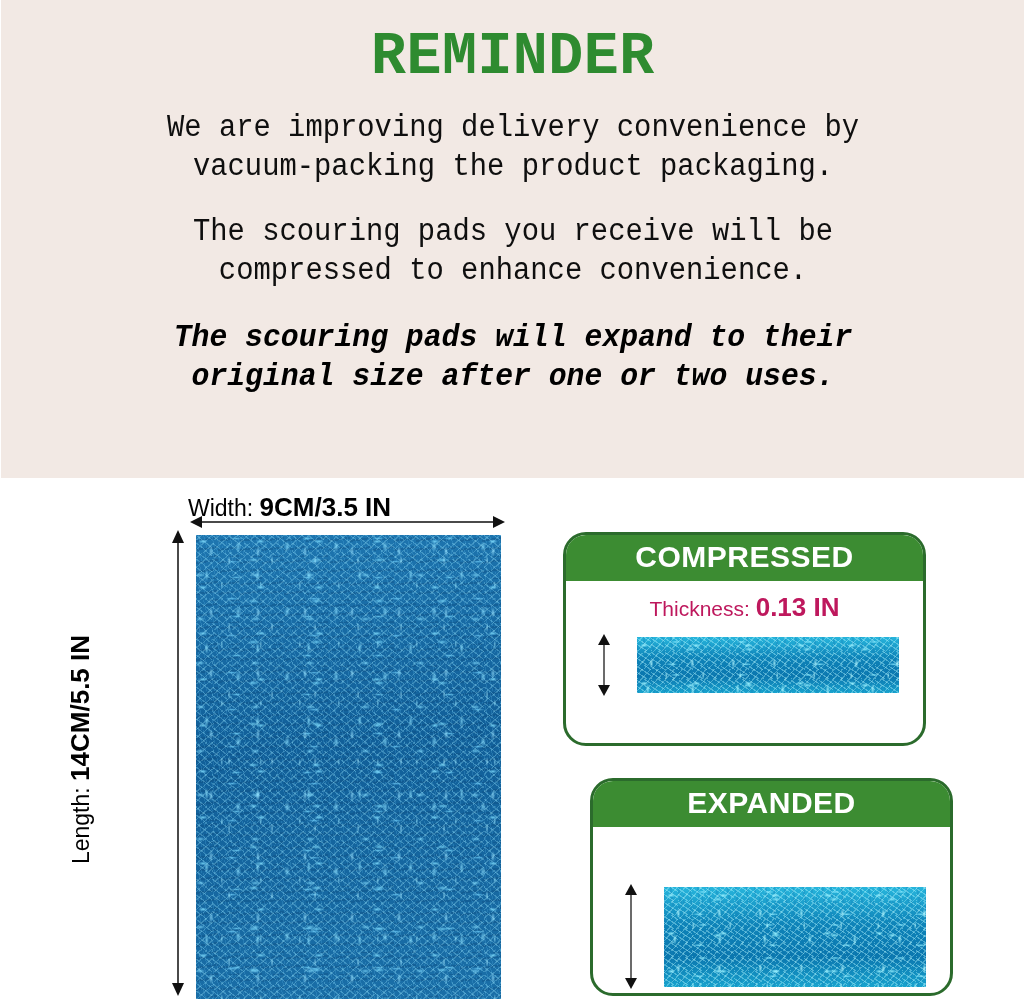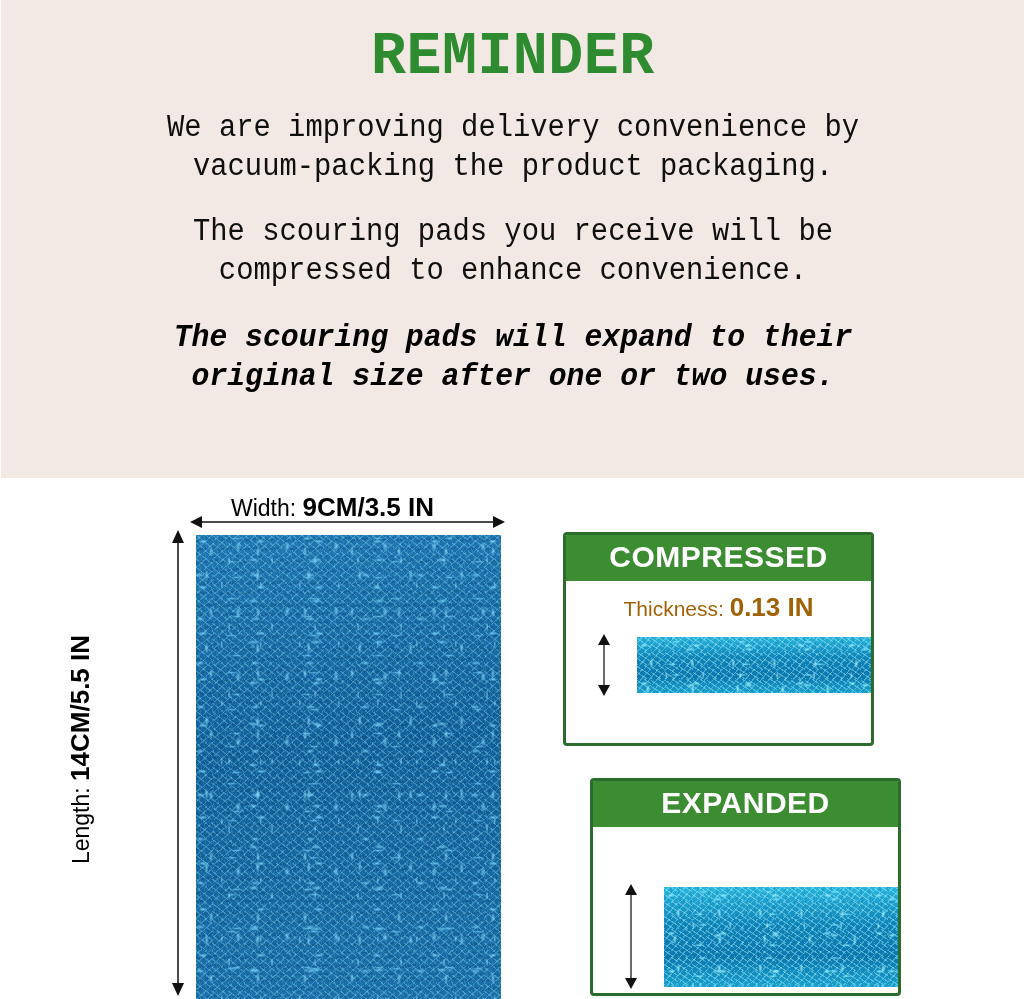--- a/index.html
+++ b/index.html
@@ -123,23 +123,23 @@
   
   #main-pad {
     position: absolute;
     left: 196px; top: 57px;
     width: 305px; height: 464px;
   }
 
   
   #width-label {
     position: absolute;
-    left: 180px; top: 14px;
+    left: 188px; top: 14px;
     width: 305px;
-    text-align: center;
+    text-align: left;
     font-size: 23px;
     color: #000;
     white-space: nowrap;
   }
   #width-label .dim-key { font-weight: normal; }
   #width-label .dim-val { font-weight: bold; font-size: 26px; }
 
   
   #width-arrow {
     position: absolute;
@@ -165,23 +165,23 @@
   
   #length-arrow {
     position: absolute;
     left: 170px; top: 52px;
     width: 16px; height: 466px;
   }
 
   
   .spec-card {
     position: absolute;
-    width: 311px;
+    width: 363px;
     border: 3px solid #2B6B2C;
-    border-radius: 4px;
+    border-radius: 23px;
     background: #ffffff;
     overflow: hidden;
   }
   #card-compressed { left: 563px; top: 54px;  height: 214px; }
   #card-expanded   { left: 563px; top: 300px; height: 218px; margin-left: 27px; }
 
   .card-header {
     background: #3C8C32;
     color: #ffffff;
     font-size: 30px;
@@ -190,21 +190,21 @@
     text-align: center;
     padding: 6px 0 8px;
     line-height: 1.05;
   }
 
   .card-body { position: relative; height: 100%; }
 
   .thickness-label {
     text-align: center;
     font-size: 21px;
-    color: #a16207;
+    color: #be185d;
     padding-top: 11px;
     white-space: nowrap;
   }
   .thickness-label .dim-key { font-weight: normal; }
   .thickness-label .dim-val { font-weight: bold; font-size: 26px; }
 
   
   #compressed-pad {
     position: absolute;
     left: 71px; top: 56px;

